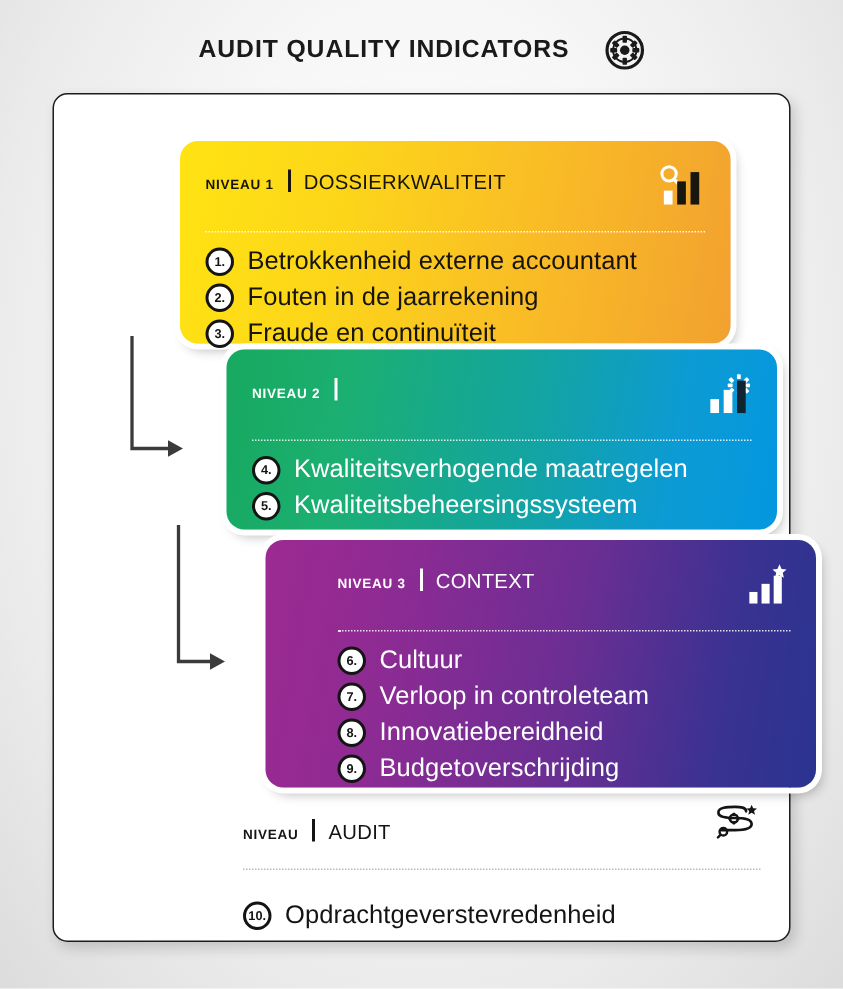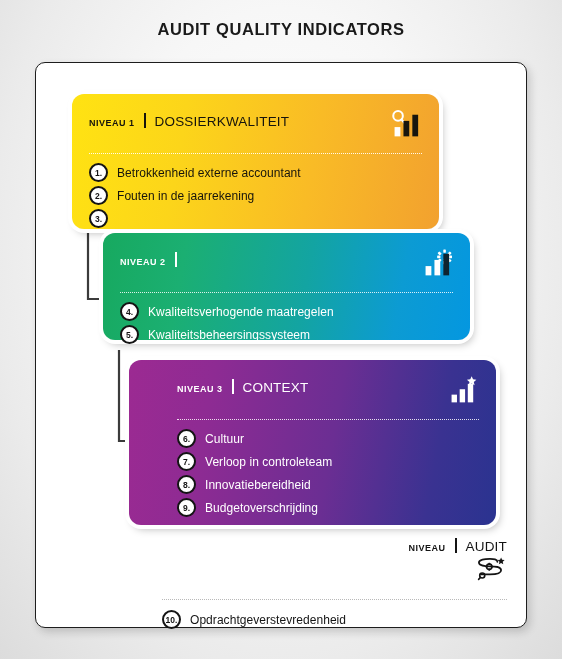--- a/index.html
+++ b/index.html
@@ -23,21 +23,20 @@
   
   .title-bar {
     position: absolute;
     left: 0;
     top: 20px;
     width: 562px;
     display: flex;
     align-items: center;
     justify-content: center;
     gap: 23px;
-    flex-direction: column;
   }
   .title-text {
     font-size: 16.5px;
     font-weight: bold;
     letter-spacing: 0.6px;
     color: #1a1a1a;
     white-space: nowrap;
   }
   .title-gear {
     width: 27px;
@@ -69,20 +68,21 @@
     pointer-events: none;
   }
 
   
   .card {
     position: absolute;
     border-radius: 12px;
     box-shadow: 0 0 0 4px #ffffff, 3px 4px 8px rgba(0,0,0,0.28);
     box-sizing: border-box;
     padding: 14px 17px 13px 17px;
+    margin-left: 48px;
   }
   .card-head {
     display: flex;
     align-items: flex-start;
     justify-content: space-between;
   }
   .head-labels {
     display: flex;
     align-items: baseline;
     gap: 9px;
@@ -131,21 +131,21 @@
     border: 2px solid #141414;
     color: #141414;
     font-size: 8.5px;
     font-weight: bold;
     display: flex;
     align-items: center;
     justify-content: center;
     box-sizing: border-box;
   }
   .item-label {
-    font-size: 12px;
+    font-size: 17px;
     letter-spacing: 0.05px;
   }
   .card-icon {
     width: 34px;
     height: 32px;
     flex: 0 0 auto;
   }
 
   
   #card-level-1 {
@@ -159,21 +159,21 @@
   #card-level-1 .card-title,
   #card-level-1 .item-label { color: #16140c; }
   #card-level-1 .divider-v { background: #16140c; }
   #card-level-1 .dotted-rule { border-top-color: rgba(255,255,255,0.9); }
 
   
   #card-level-2 {
     left: 103px;
     top: 233px;
     width: 367px;
-    height: 107px;
+    height: 120px;
     background: linear-gradient(100deg, #17A95F 0%, #1BAF72 22%, #13A4A2 55%, #0C9BD3 80%, #0497E0 100%);
   }
   #card-level-2 .niveau,
   #card-level-2 .card-title,
   #card-level-2 .item-label { color: #ffffff; }
   #card-level-2 .divider-v { background: #ffffff; }
 
   
   #card-level-3 {
     left: 129px;
@@ -190,27 +190,27 @@
 
   
   #section-keten {
     position: absolute;
     left: 162px;
     top: 533px;
     width: 345px;
     padding: 0;
     box-sizing: border-box;
   }
-  #section-keten .card-head { align-items: flex-end; flex-direction: column; }
+  #section-keten .card-head { align-items: center; }
   #section-keten .niveau,
   #section-keten .card-title,
   #section-keten .item-label { color: #141414; }
   #section-keten .divider-v { background: #141414; }
   #section-keten .dotted-rule { border-top-color: #b9b9b9; }
-  #section-keten .items { margin-top: 10px; }
+  #section-keten .items { margin-top: 20px; }
 </style>
 </head>
 <body>
 
 <div id="infographic">
 
   <div class="title-bar">
     <span class="title-text">AUDIT QUALITY INDICATORS</span>
     <span>
       <svg class="title-gear" viewBox="0 0 64 64" aria-hidden="true">
@@ -266,20 +266,21 @@
       <div class="item">
         <span class="badge">1.</span>
         <span class="item-label">Betrokkenheid externe accountant</span>
       </div>
       <div class="item">
         <span class="badge">2.</span>
         <span class="item-label">Fouten in de jaarrekening</span>
       </div>
       <div class="item">
         <span class="badge">3.</span>
+        <span class="item-label">Fraude en continuïteit</span>
       </div>
     </div>
   </div>
 
   <div class="card" id="card-level-2">
     <div class="card-head">
       <div class="head-labels">
         <span class="niveau">NIVEAU 2</span>
         <span class="divider-v"></span>
       </div>

